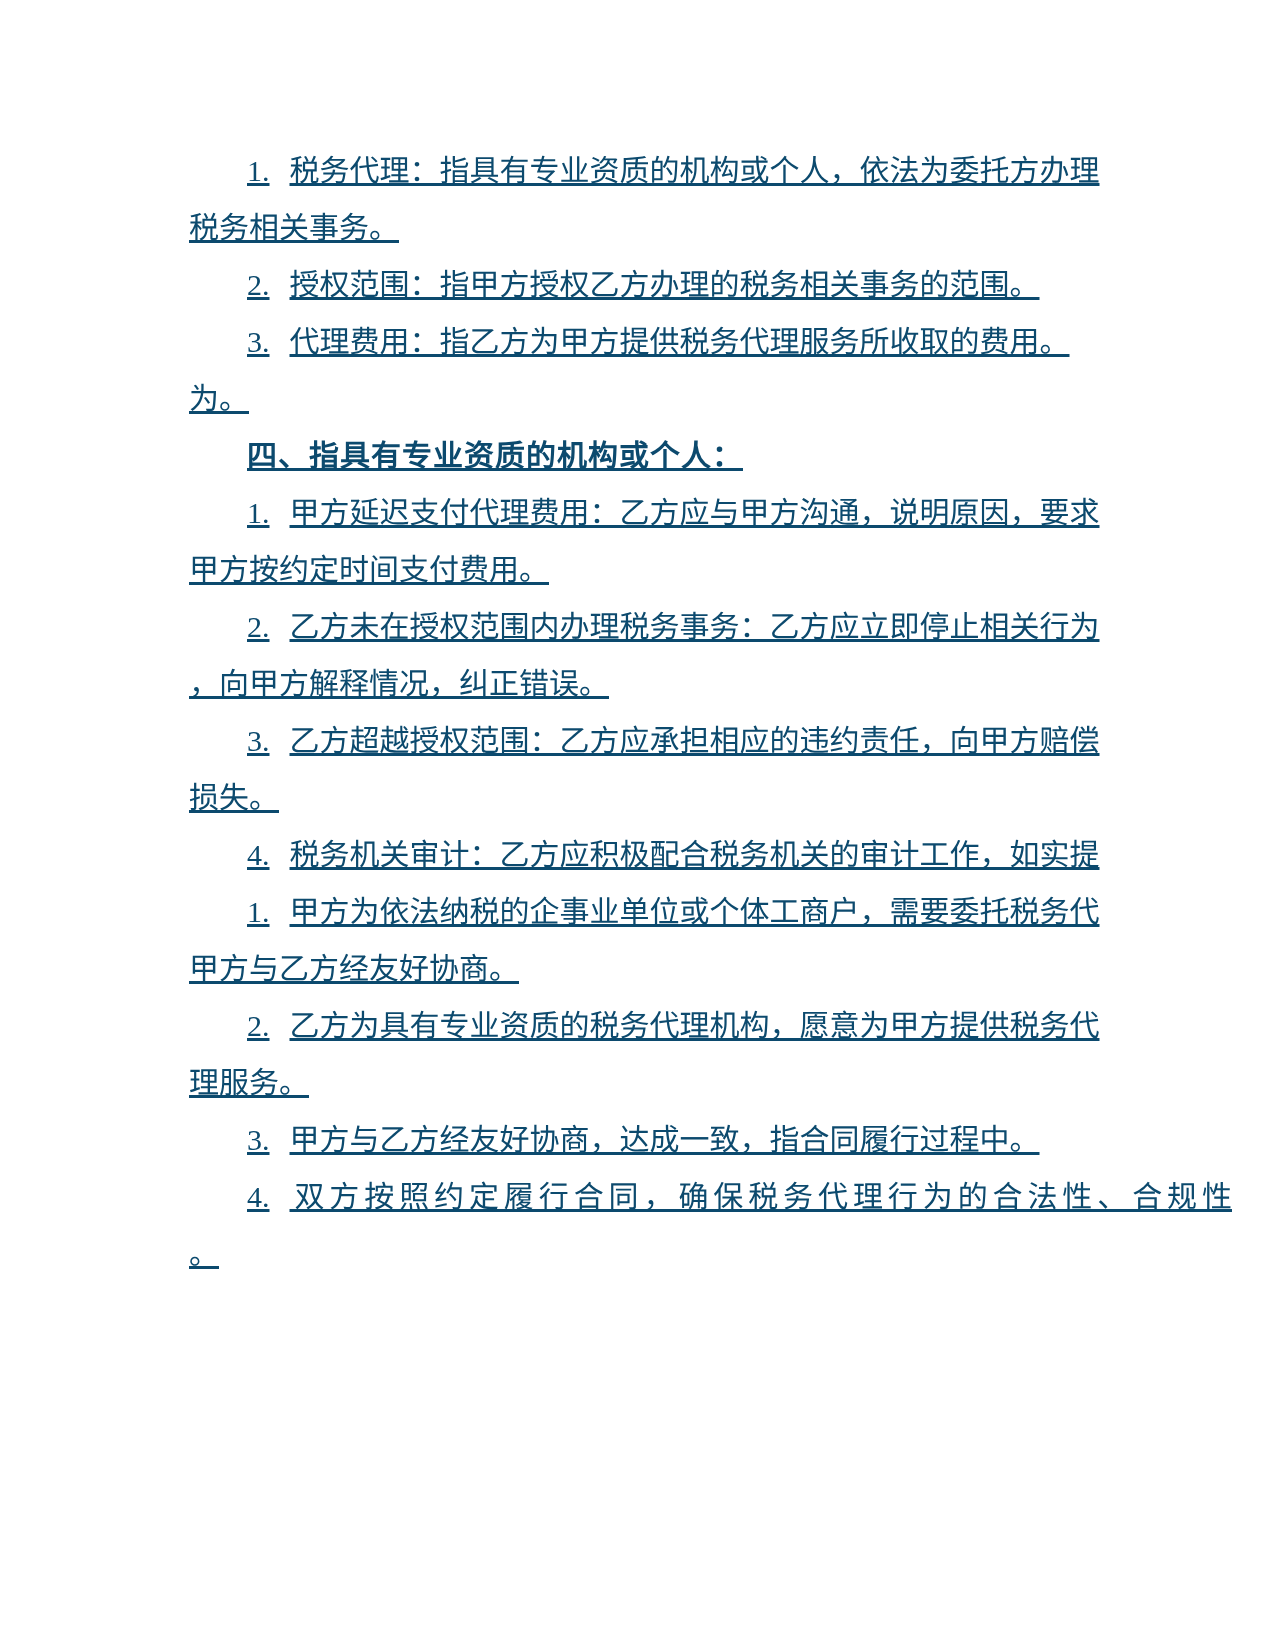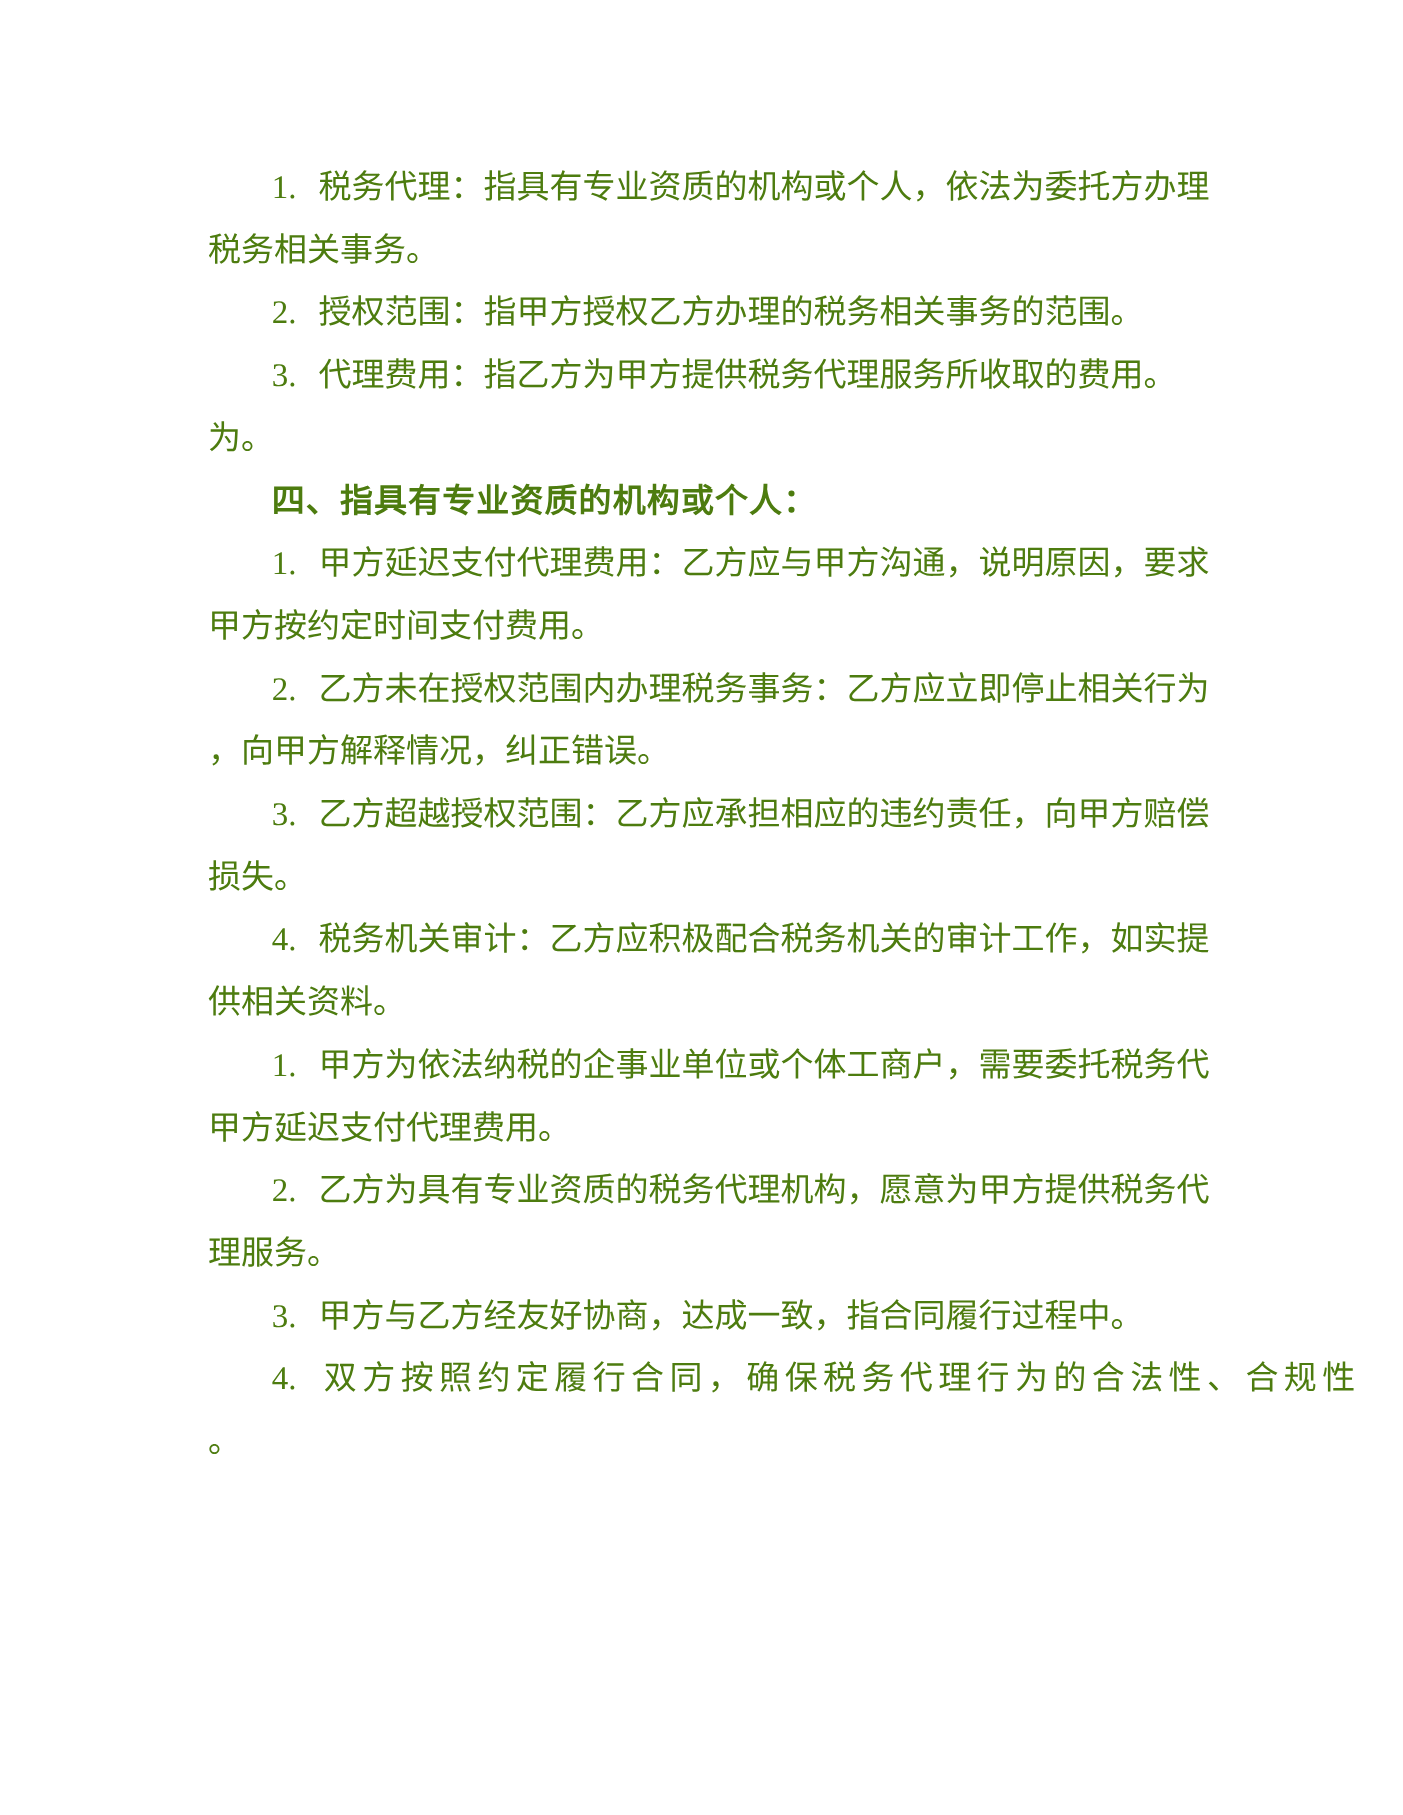--- a/index.html
+++ b/index.html
@@ -17,23 +17,24 @@
   .content {
     position: absolute;
     left: 189px;
     top: 142px;
     width: 1043px;
   }
   .line {
     height: 57px;
     line-height: 57px;
     font-size: 30px;
-    color: #4d7c0f;
+    color: #0c4a6e;
     font-family: "Liberation Serif", "DejaVu Serif", serif;
     white-space: nowrap;
+    text-decoration: underline;
   }
   .line.indent {
     padding-left: 58px;
   }
   .line.bold {
     font-weight: 700;
     font-family: "Liberation Sans", "DejaVu Sans", sans-serif;
     letter-spacing: 1px;
   }
   .line.stretch {
@@ -57,22 +58,21 @@
       <div class="line indent"><span class="num">3.</span><span>代理费用：指乙方为甲方提供税务代理服务所收取的费用。</span></div>
       <div class="line"><span>为。</span></div>
       <div class="line indent bold"><span>四、指具有专业资质的机构或个人：</span></div>
       <div class="line indent"><span class="num">1.</span><span>甲方延迟支付代理费用：乙方应与甲方沟通，说明原因，要求</span></div>
       <div class="line"><span>甲方按约定时间支付费用。</span></div>
       <div class="line indent"><span class="num">2.</span><span>乙方未在授权范围内办理税务事务：乙方应立即停止相关行为</span></div>
       <div class="line"><span>，向甲方解释情况，纠正错误。</span></div>
       <div class="line indent"><span class="num">3.</span><span>乙方超越授权范围：乙方应承担相应的违约责任，向甲方赔偿</span></div>
       <div class="line"><span>损失。</span></div>
       <div class="line indent"><span class="num">4.</span><span>税务机关审计：乙方应积极配合税务机关的审计工作，如实提</span></div>
-      <div class="line"><span>供相关资料。</span></div>
       <div class="line indent"><span class="num">1.</span><span>甲方为依法纳税的企事业单位或个体工商户，需要委托税务代</span></div>
-      <div class="line"><span>甲方延迟支付代理费用。</span></div>
+      <div class="line"><span>甲方与乙方经友好协商。</span></div>
       <div class="line indent"><span class="num">2.</span><span>乙方为具有专业资质的税务代理机构，愿意为甲方提供税务代</span></div>
       <div class="line"><span>理服务。</span></div>
       <div class="line indent"><span class="num">3.</span><span>甲方与乙方经友好协商，达成一致，指合同履行过程中。</span></div>
       <div class="line indent stretch"><span class="num">4.</span><span>双方按照约定履行合同，确保税务代理行为的合法性、合规性</span></div>
       <div class="line"><span>。</span></div>
     </div>
 </div>
 
 </body></html>

